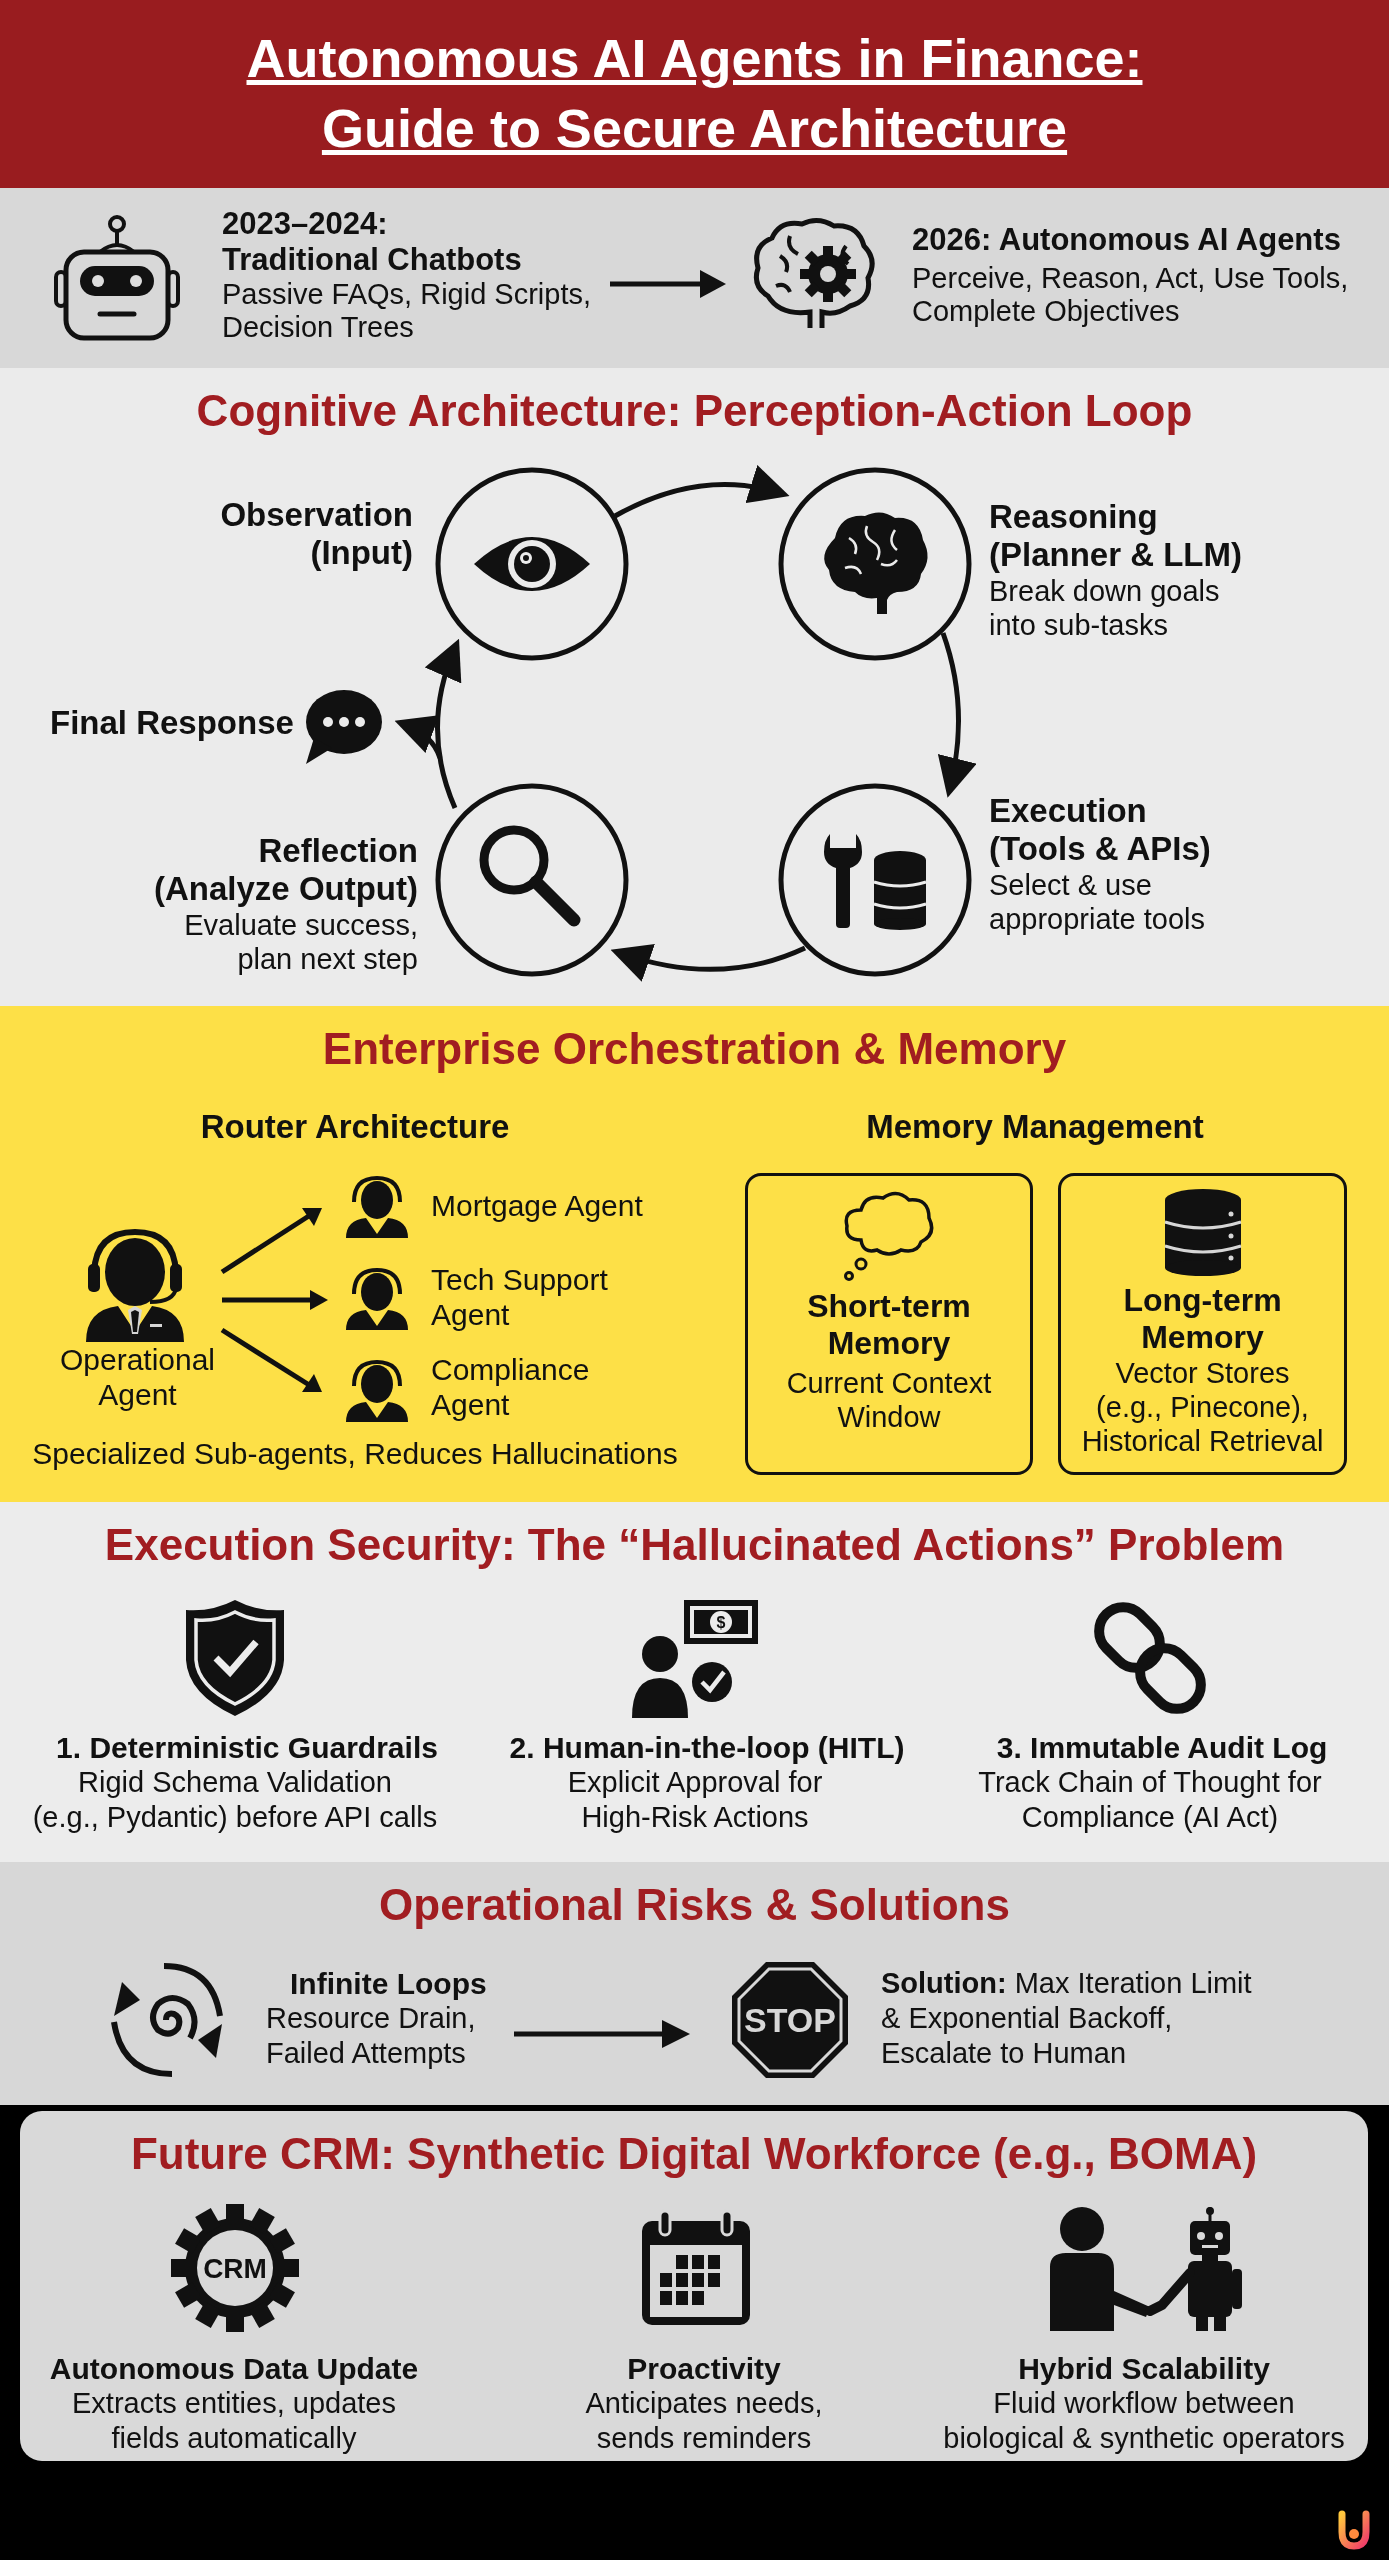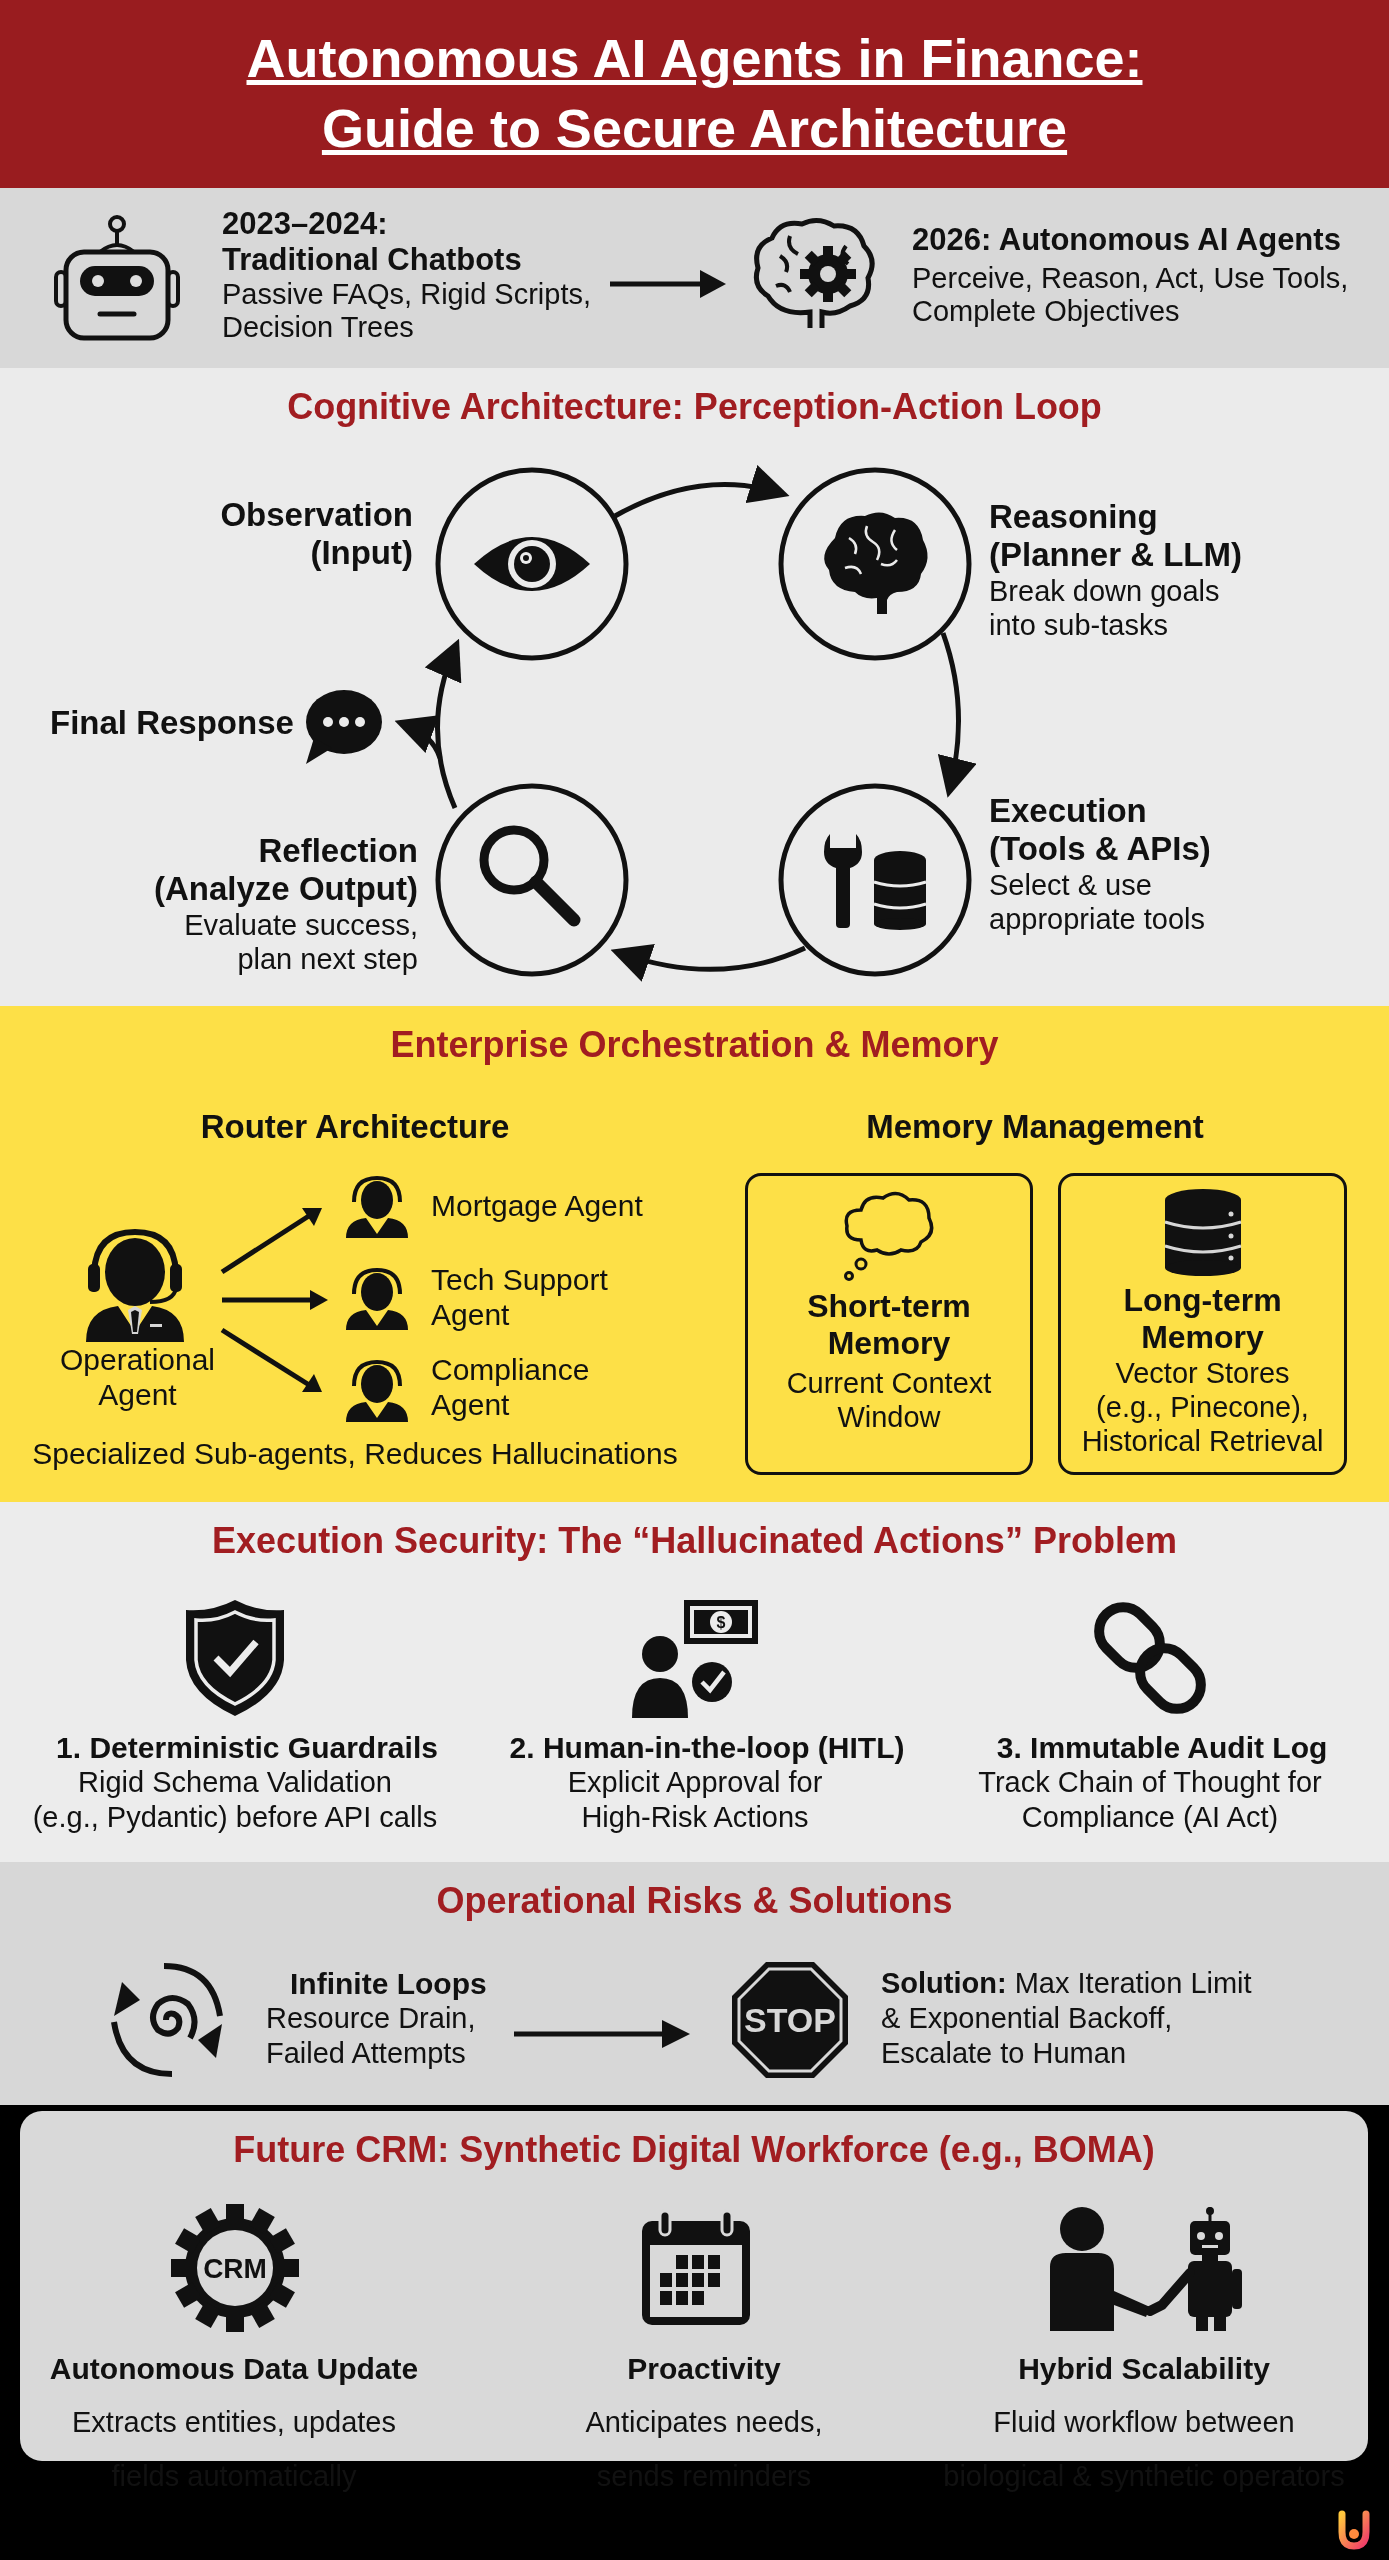--- a/index.html
+++ b/index.html
@@ -12,21 +12,21 @@
   #banner { top: 0; height: 188px; background: #991c1f; }
   #banner .t { position: absolute; left: 0; width: 100%; text-align: center; color: #fff; font-weight: bold; font-size: 54px; line-height: 60px; text-decoration: underline; }
 
   
   #evo { top: 188px; height: 180px; background: #d8d8d8; }
   .evo-title { font-weight: bold; font-size: 31px; line-height: 36px; }
   .evo-sub { font-size: 29px; line-height: 33px; }
 
   
   #loop { top: 368px; height: 638px; background: #ebebeb; }
-  .sec-title { position: absolute; left: 0; width: 100%; text-align: center; font-weight: bold; font-size: 36px; color: #a11d21; }
+  .sec-title { position: absolute; left: 0; width: 100%; text-align: center; font-weight: bold; font-size: 44px; color: #a11d21; }
   .node-title { font-weight: bold; font-size: 33px; line-height: 38px; }
   .node-sub { font-size: 29px; line-height: 34px; }
 
   
   #orch { top: 1006px; height: 496px; background: #fde047; }
   .sub-head { font-weight: bold; font-size: 33px; line-height: 38px; }
   .agent-lbl { font-size: 30px; line-height: 35px; }
   .membox { position: absolute; border: 3px solid #111; border-radius: 16px; text-align: center; }
   .mem-title { font-weight: bold; font-size: 32px; line-height: 37px; }
   .mem-sub { font-size: 29px; line-height: 34px; }
@@ -36,21 +36,21 @@
   .pillar-title { font-weight: bold; font-size: 30px; line-height: 35px; padding-left: 24px; }
   .pillar-sub { font-size: 29px; line-height: 35px; }
 
   
   #risk { top: 1862px; height: 243px; background: #d7d7d7; }
 
   
   #crm-wrap { top: 2105px; height: 455px; background: #000; }
   #crm { position: absolute; left: 20px; top: 6px; width: 1348px; height: 350px; background: #d9d9d9; border-radius: 22px; }
   .crm-title { font-weight: bold; font-size: 30px; line-height: 35px; }
-  .crm-sub { font-size: 29px; line-height: 35px; margin-top: 19px; }
+  .crm-sub { font-size: 29px; line-height: 35px; }
 
   .center { text-align: center; }
   .right { text-align: right; }
   svg { display: block; }
 </style>
 </head>
 <body>
 
 <div id="banner" class="sec">
   <div class="t" style="top:28px">Autonomous AI Agents in Finance:</div>

